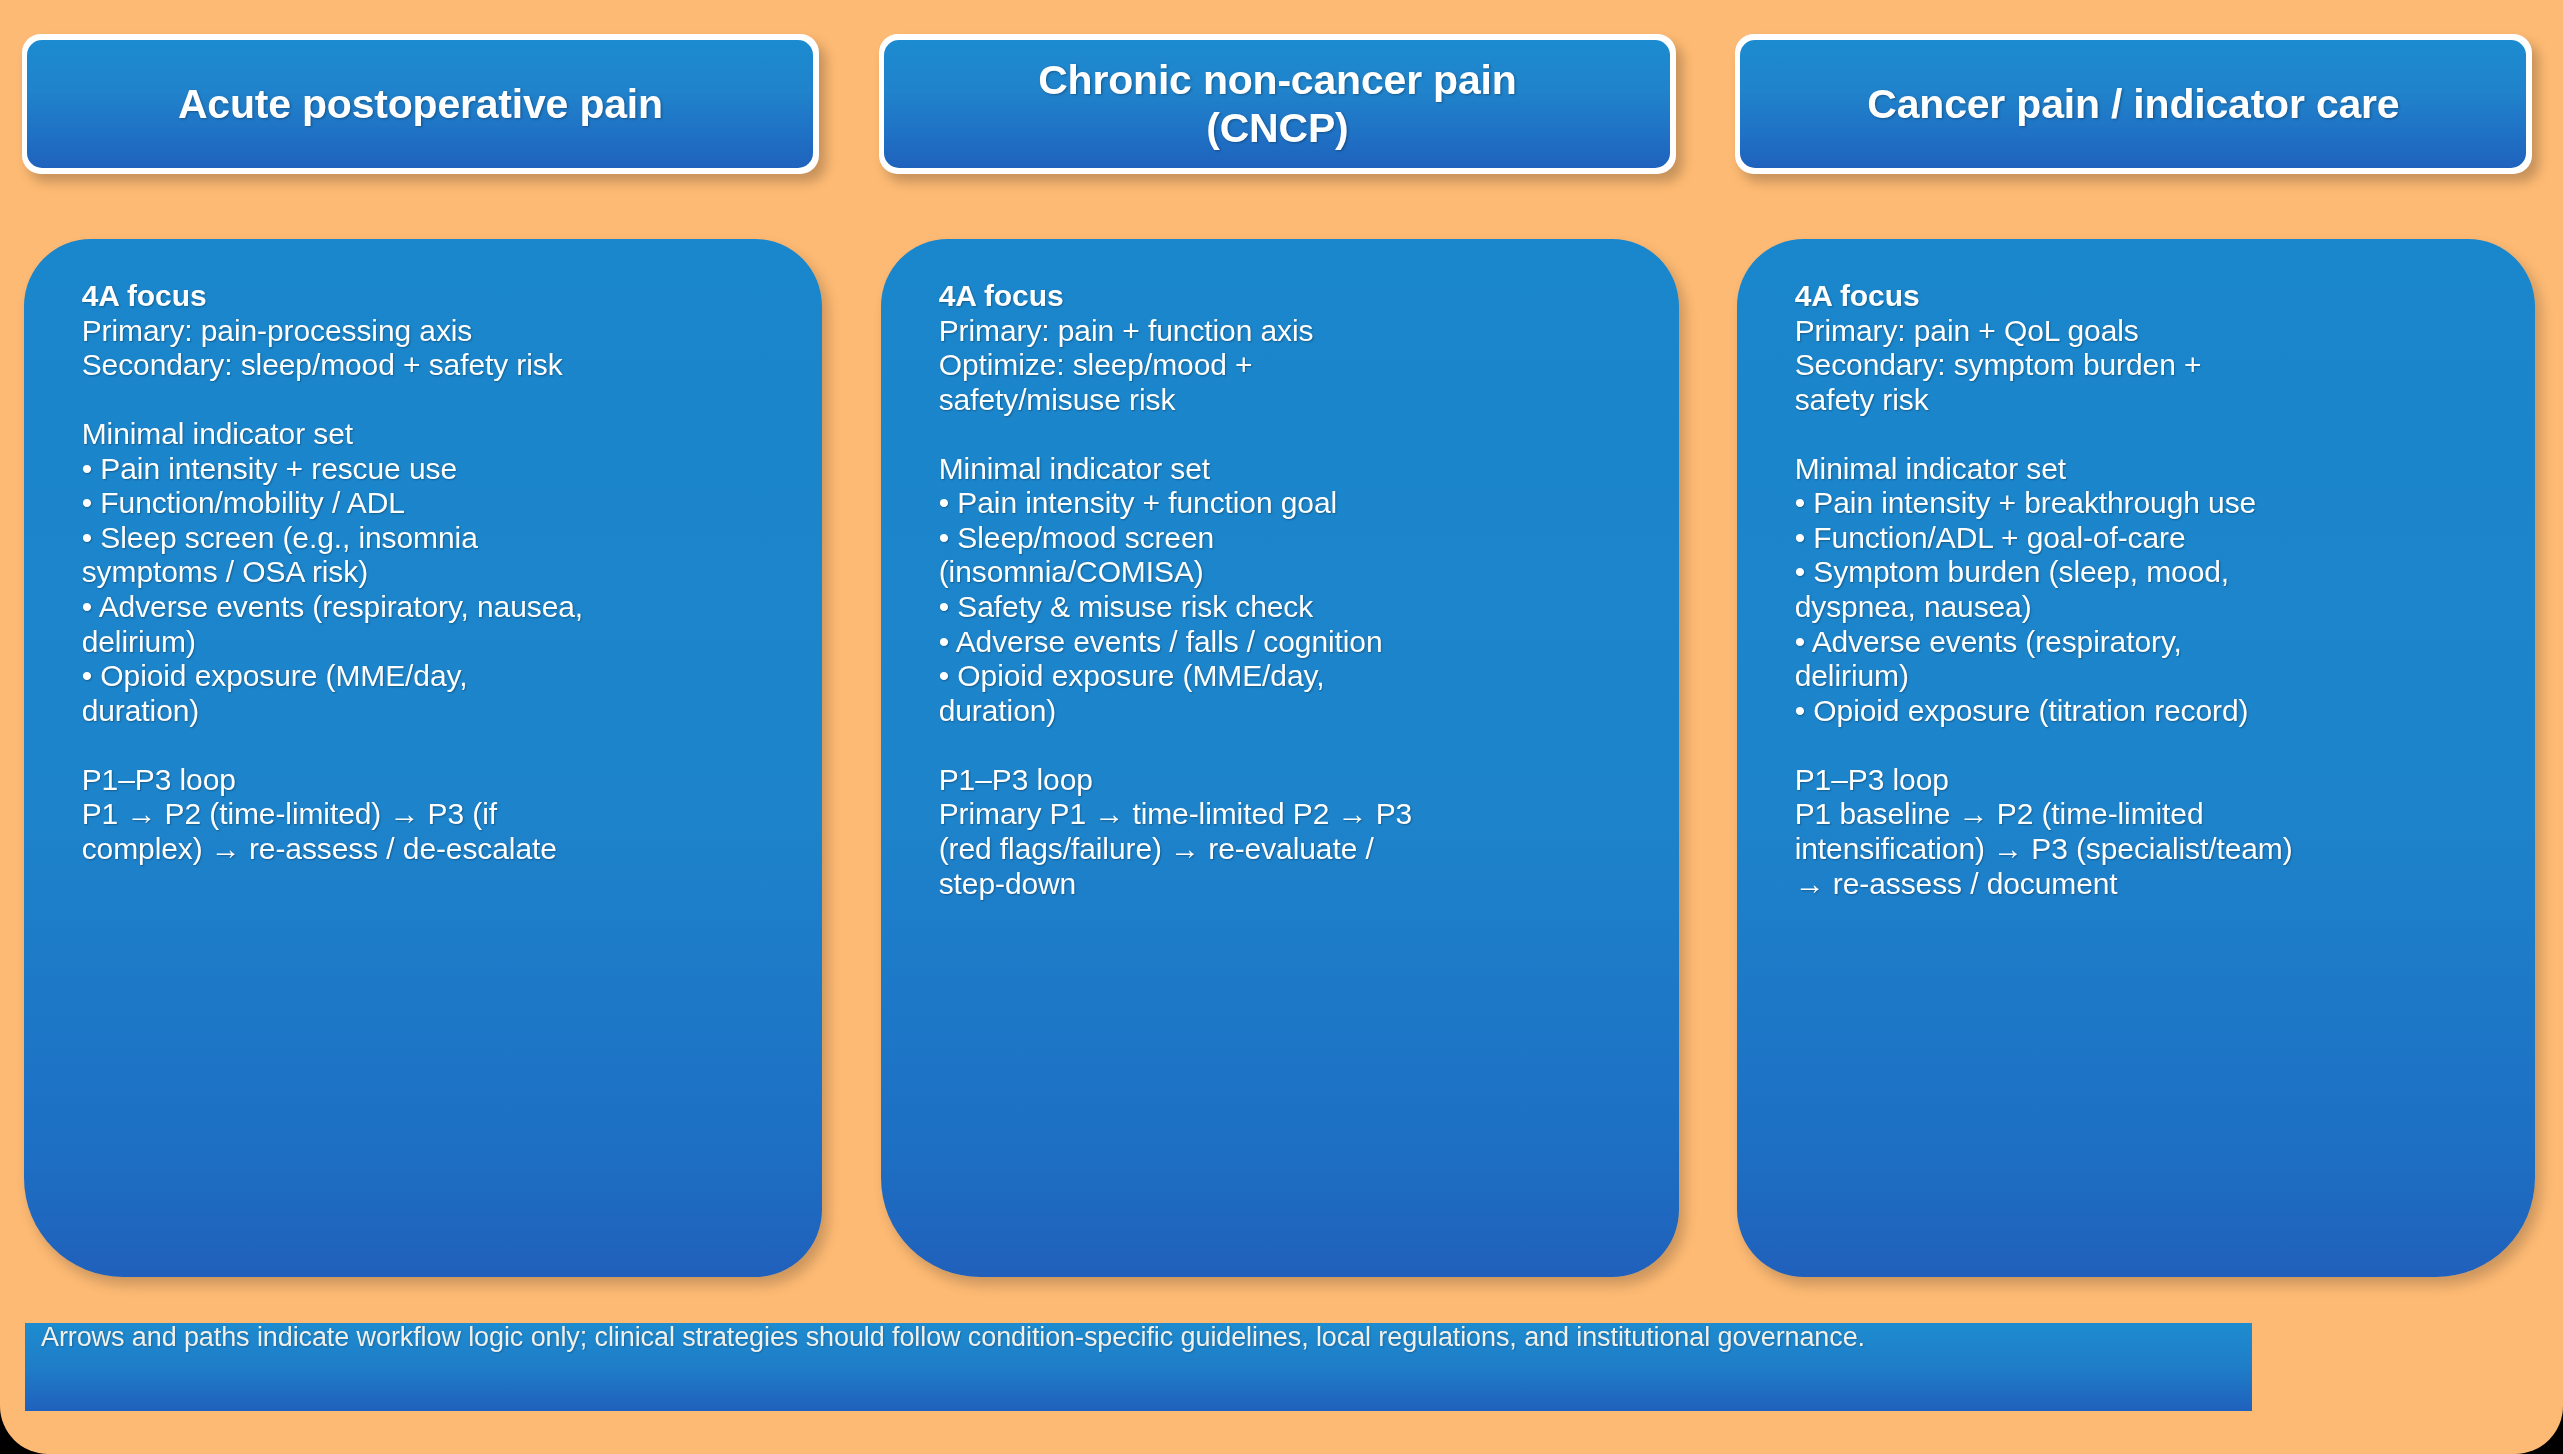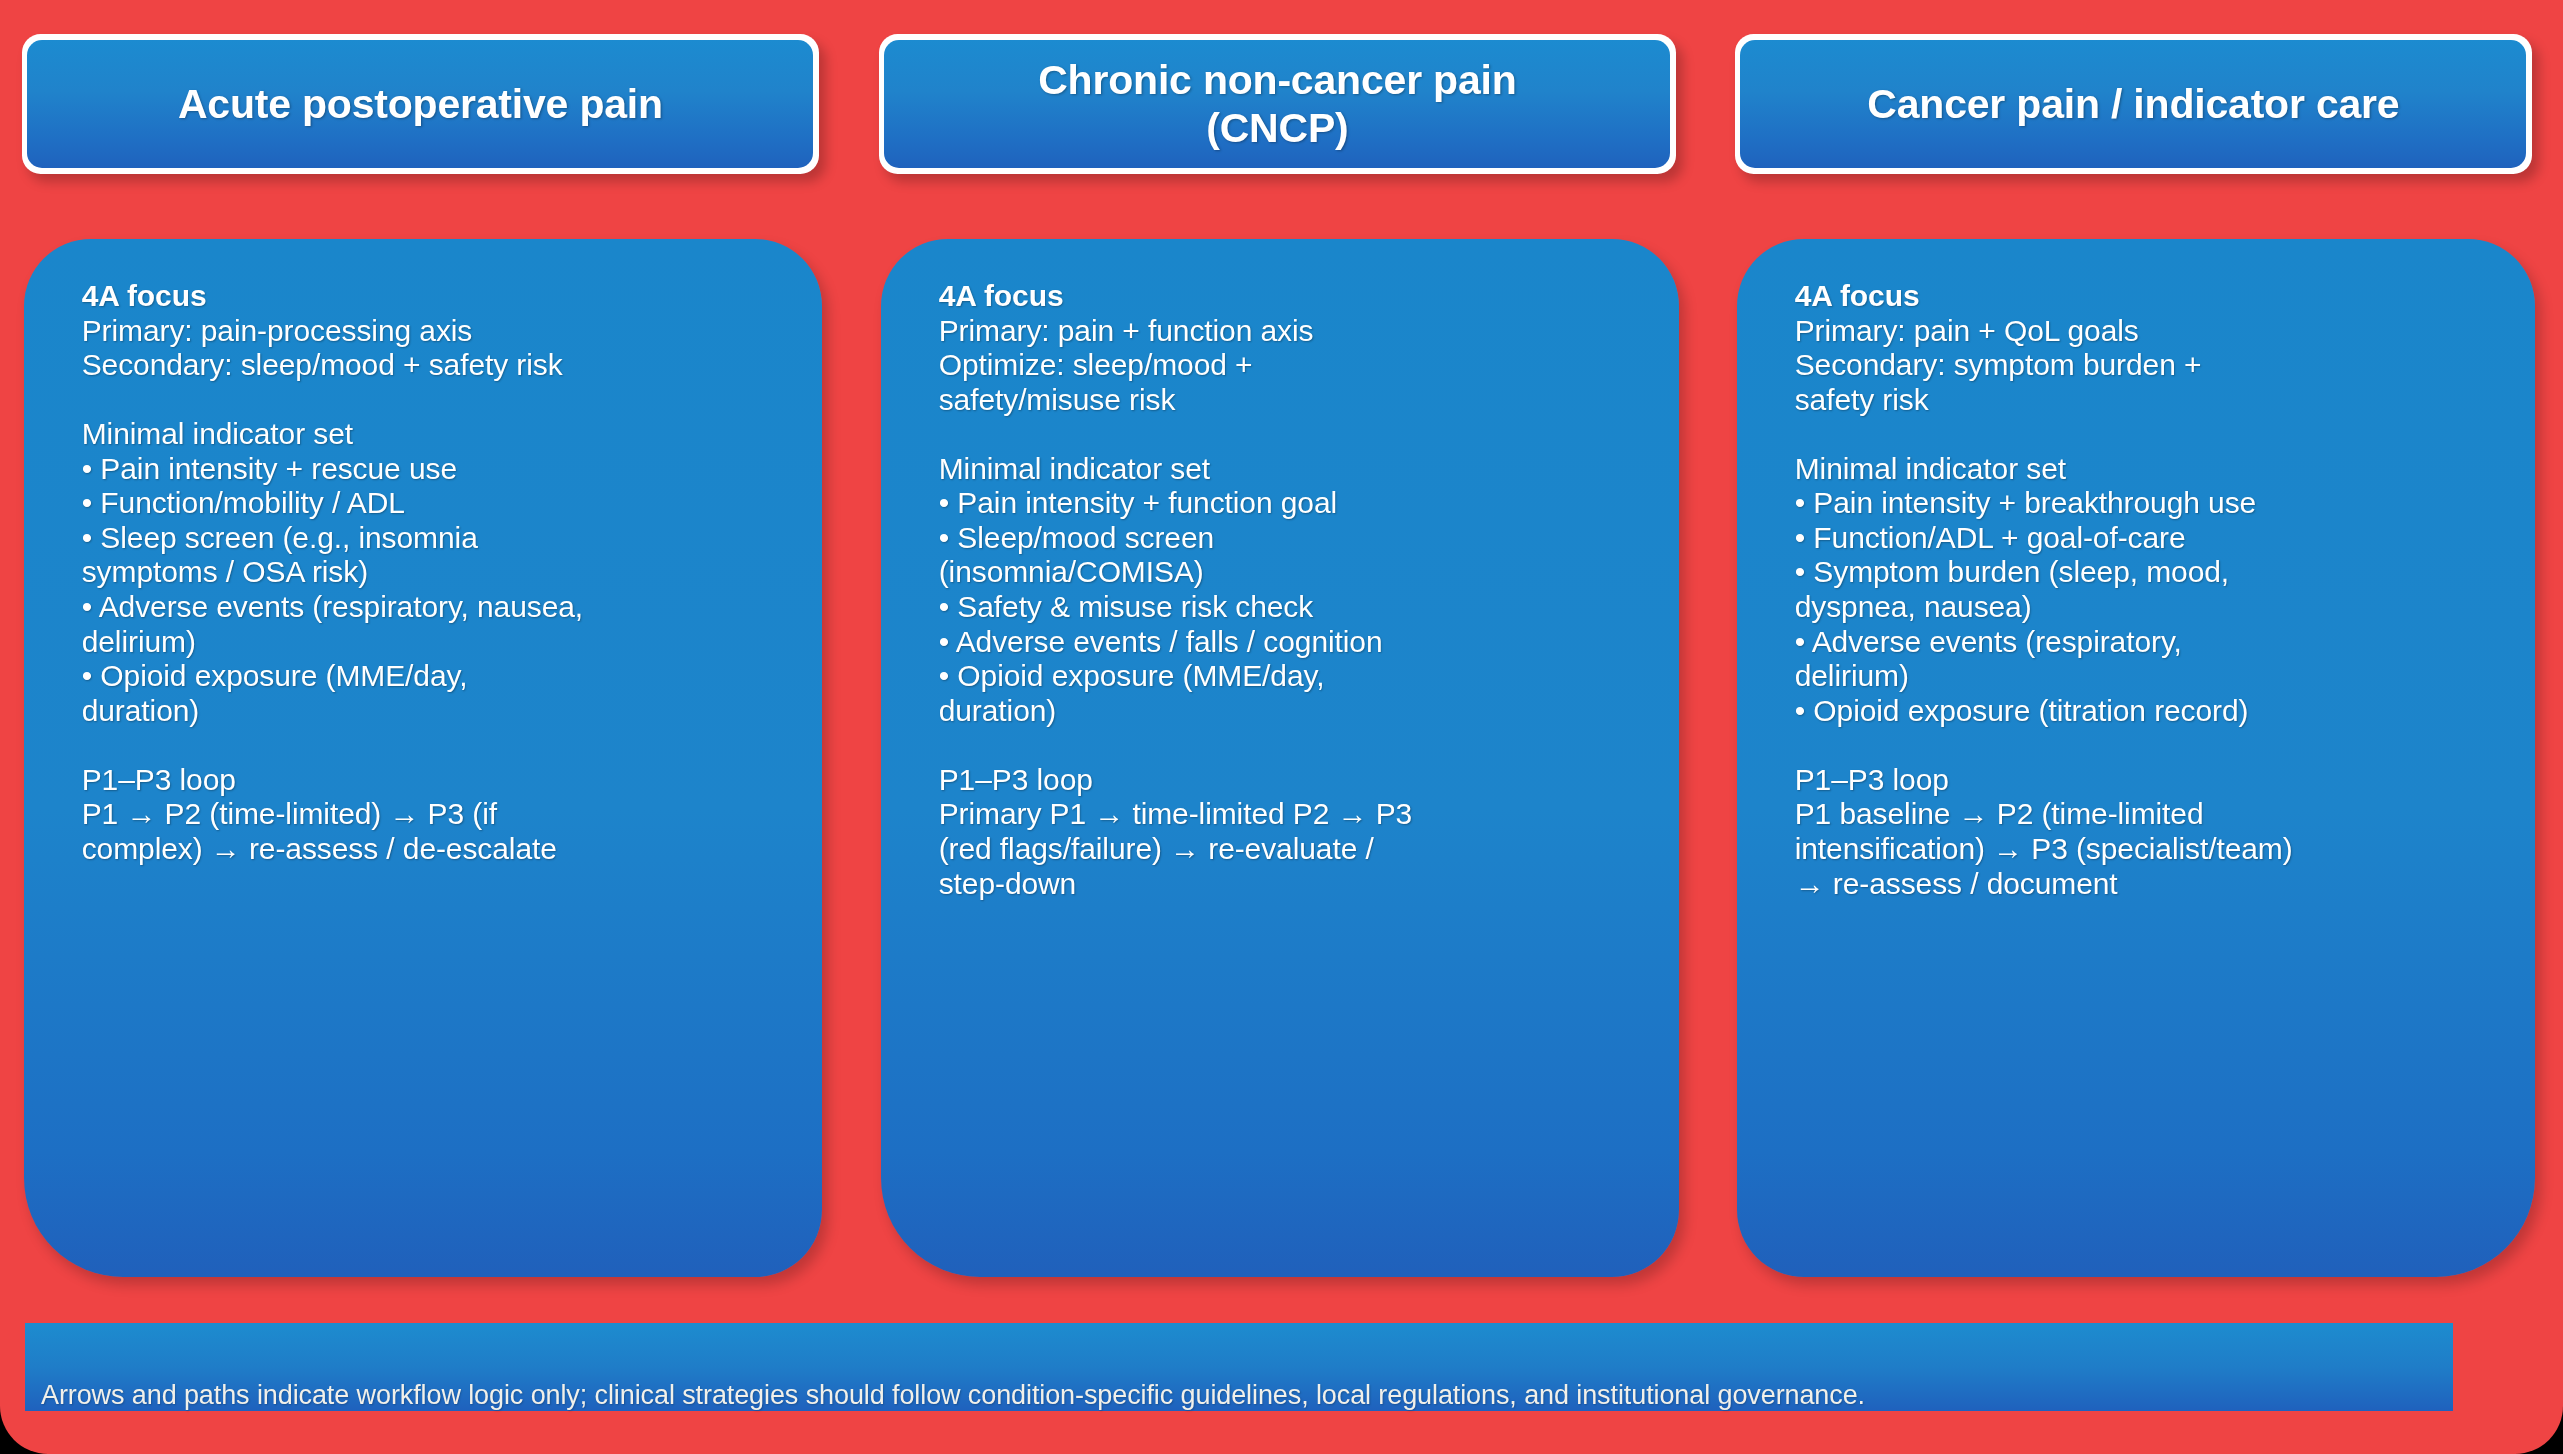--- a/index.html
+++ b/index.html
@@ -6,21 +6,21 @@
   html,body { width:2563px; height:1454px; }
   body {
     background:#000;
     font-family:"Liberation Sans", sans-serif;
     overflow:hidden;
     position:relative;
   }
   #slide {
     position:absolute; left:0; top:0;
     width:2563px; height:1454px;
-    background:#ef4444;
+    background:#fdba74;
     border-radius:0 0 48px 48px;
     overflow:hidden;
   }
 
   
   .col {
     position:absolute;
     top:0;
     width:801px;
     height:1281px;
@@ -84,25 +84,25 @@
     margin-left:19px;
   }
   .ln.bold { font-weight:bold; }
   .spacer { height:34px; }
 
   
   #footer {
     position:absolute;
     left:25px;
     top:1323px;
-    width:2428px;
+    width:2227px;
     height:88px;
     background:linear-gradient(180deg,#1d8ccf 0%, #1f7dc8 50%, #1f61bd 100%);
     display:flex;
-    align-items:flex-end;
+    align-items:flex-start;
     padding-left:16px;
   }
   #footer .note {
     color:#f1f0ea;
     font-size:27px;
     line-height:1.1;
     letter-spacing:-0.1px;
     text-shadow:0.9px 0.9px 1.9px rgba(0,0,0,0.22);
   }
 </style>

